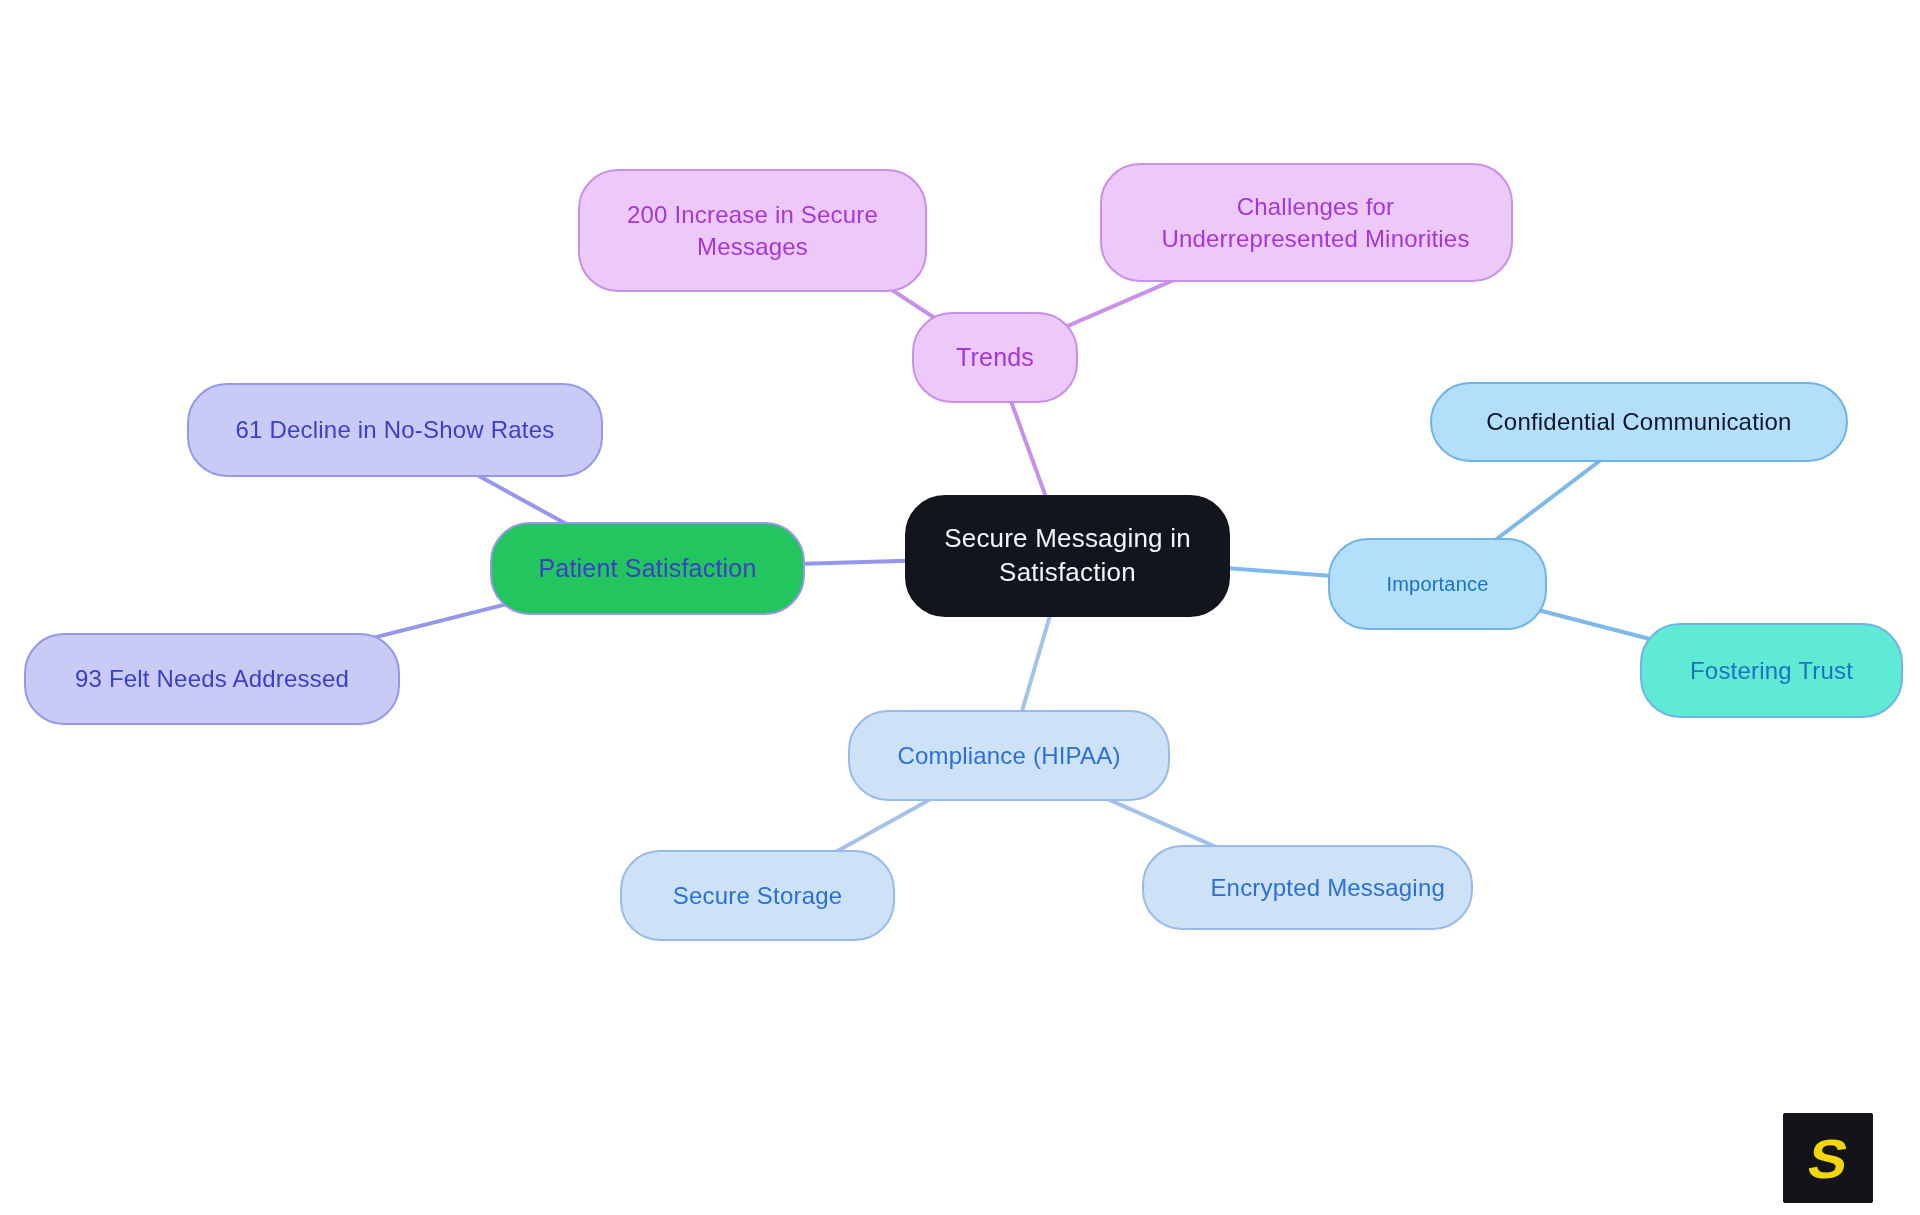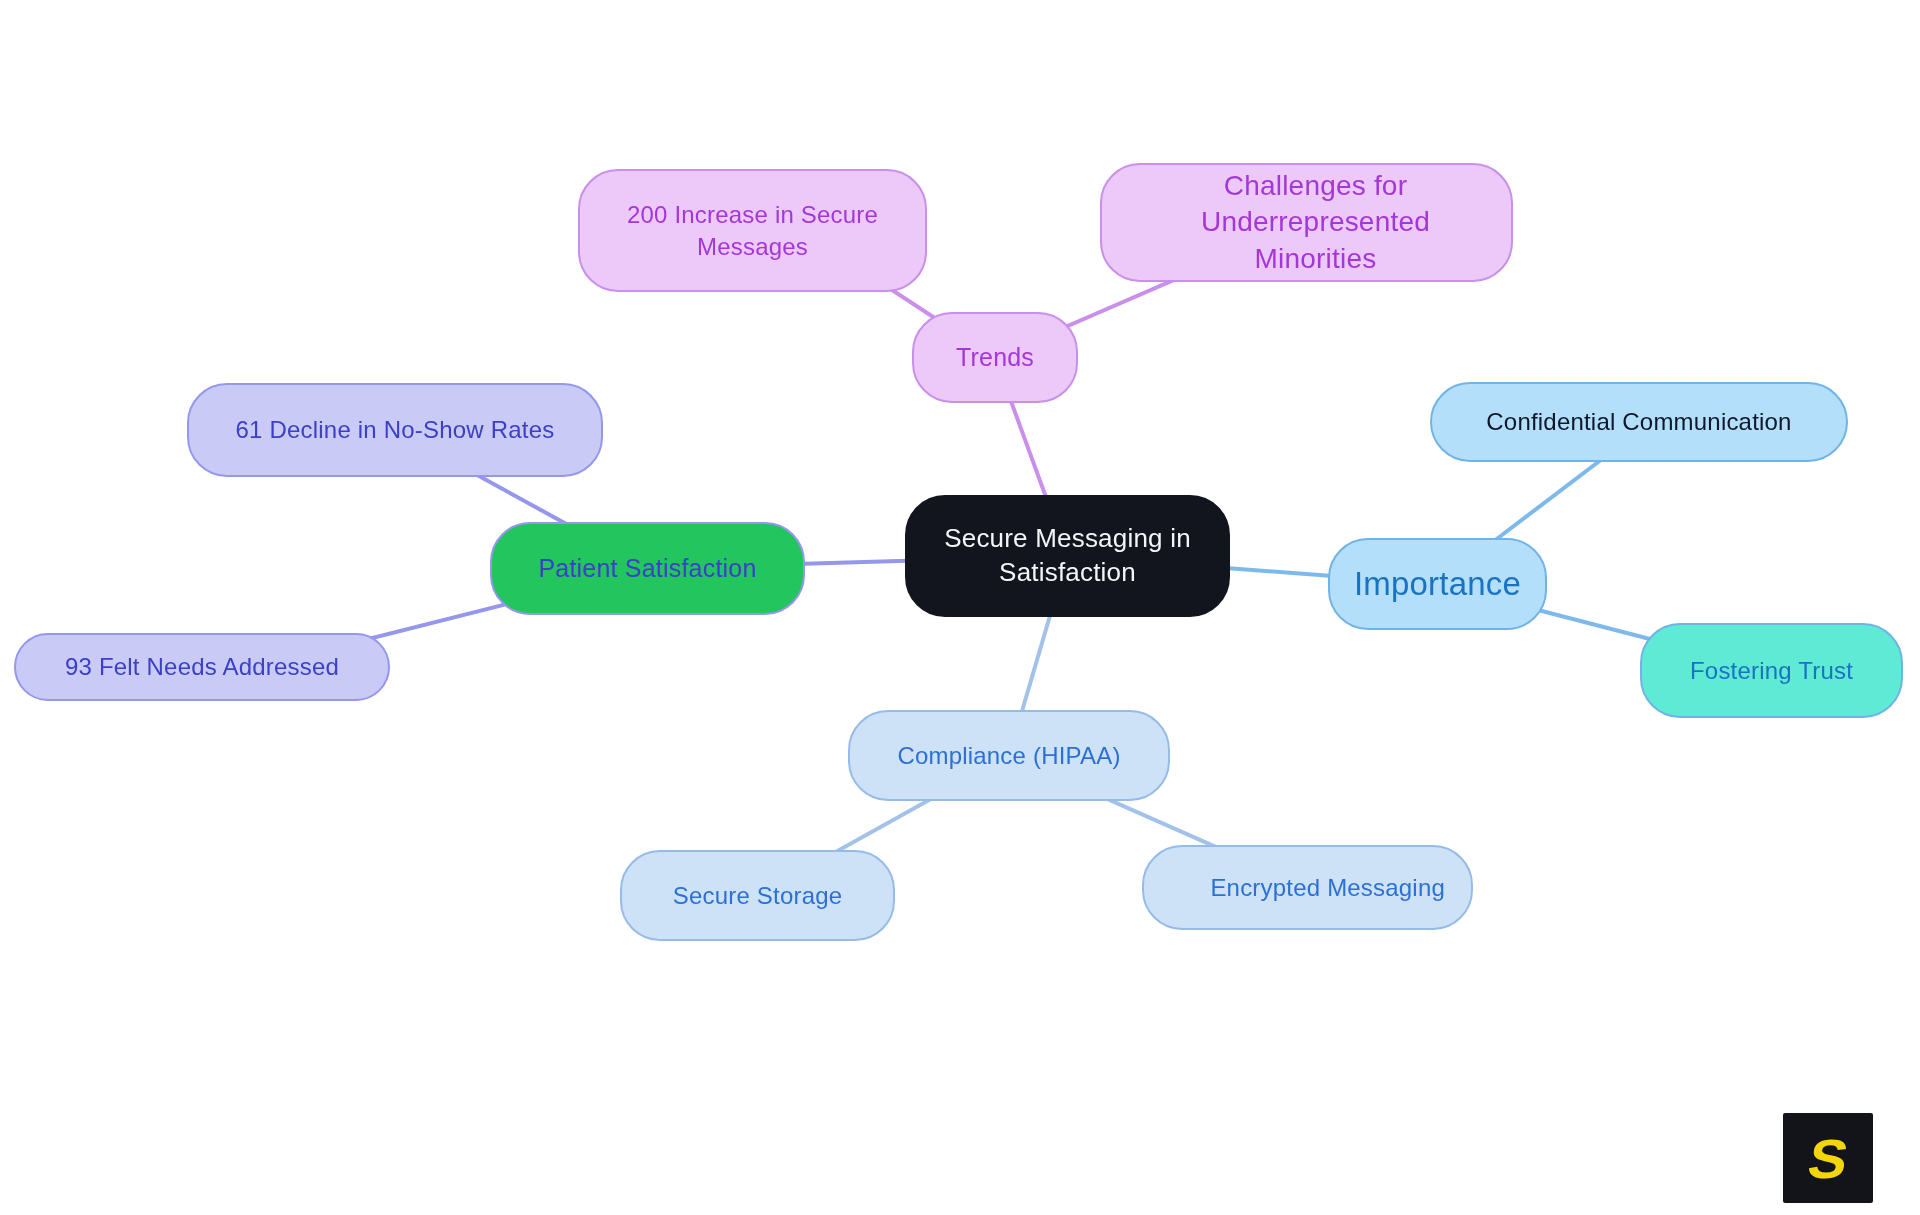--- a/index.html
+++ b/index.html
@@ -55,33 +55,33 @@
   <div id="node-layer">
       <div class="node" style="left: 905px; top: 495px; width: 325px; height: 122px; background: rgb(18, 21, 29); border-color: rgb(18, 21, 29); color: rgb(243, 245, 249); font-size: 26px;">
         <span>Secure Messaging in Satisfaction</span>
       </div>
       <div class="node" style="left: 912px; top: 312px; width: 166px; height: 91px; background: rgb(236, 201, 248); border-color: rgb(201, 143, 233); color: rgb(164, 55, 216); font-size: 25px;">
         <span>Trends</span>
       </div>
       <div class="node" style="left: 578px; top: 137px; width: 349px; height: 123px; background: rgb(236, 201, 248); border-color: rgb(201, 143, 233); color: rgb(164, 55, 216); font-size: 24px; margin-top: 32px;">
         <span>200 Increase in Secure Messages</span>
       </div>
-      <div class="node" style="left: 1100px; top: 163px; width: 413px; height: 119px; background: rgb(236, 201, 248); border-color: rgb(201, 143, 233); color: rgb(164, 55, 216); font-size: 28px; padding-left: 44px;">
+      <div class="node" style="left: 1100px; top: 163px; width: 413px; height: 119px; background: rgb(236, 201, 248); border-color: rgb(201, 143, 233); color: rgb(164, 55, 216); font-size: 24px; padding-left: 44px;">
         <span>Challenges for Underrepresented Minorities</span>
       </div>
       <div class="node" style="left: 490px; top: 522px; width: 315px; height: 93px; background: #22c55e; border-color: rgb(148, 151, 236); color: rgb(59, 64, 198); font-size: 25px;">
         <span>Patient Satisfaction</span>
       </div>
       <div class="node" style="left: 187px; top: 383px; width: 416px; height: 94px; background: rgb(201, 203, 246); border-color: rgb(148, 151, 236); color: rgb(59, 64, 198); font-size: 24px;">
         <span>61 Decline in No-Show Rates</span>
       </div>
-      <div class="node" style="left: 14px; top: 633px; width: 376px; height: 68px; background: rgb(201, 203, 246); border-color: rgb(148, 151, 236); color: rgb(59, 64, 198); font-size: 24px;">
+      <div class="node" style="left: 24px; top: 633px; width: 376px; height: 92px; background: rgb(201, 203, 246); border-color: rgb(148, 151, 236); color: rgb(59, 64, 198); font-size: 24px;">
         <span>93 Felt Needs Addressed</span>
       </div>
-      <div class="node" style="left: 1328px; top: 538px; width: 219px; height: 92px; background: rgb(180, 223, 250); border-color: rgb(112, 179, 230); color: rgb(26, 115, 193); font-size: 33px;">
+      <div class="node" style="left: 1328px; top: 538px; width: 219px; height: 92px; background: rgb(180, 223, 250); border-color: rgb(112, 179, 230); color: rgb(26, 115, 193); font-size: 20px;">
         <span>Importance</span>
       </div>
       <div class="node" style="left: 1430px; top: 382px; width: 418px; height: 80px; background: rgb(180, 223, 250); border-color: rgb(112, 179, 230); color: #0f172a; font-size: 24px;">
         <span>Confidential Communication</span>
       </div>
       <div class="node" style="left: 1640px; top: 623px; width: 263px; height: 95px; background: #5eead4; border-color: rgb(112, 179, 230); color: rgb(26, 115, 193); font-size: 24px;">
         <span>Fostering Trust</span>
       </div>
       <div class="node" style="left: 848px; top: 710px; width: 322px; height: 91px; background: rgb(205, 225, 247); border-color: rgb(151, 187, 232); color: rgb(44, 112, 212); font-size: 24px;">
         <span>Compliance (HIPAA)</span>

